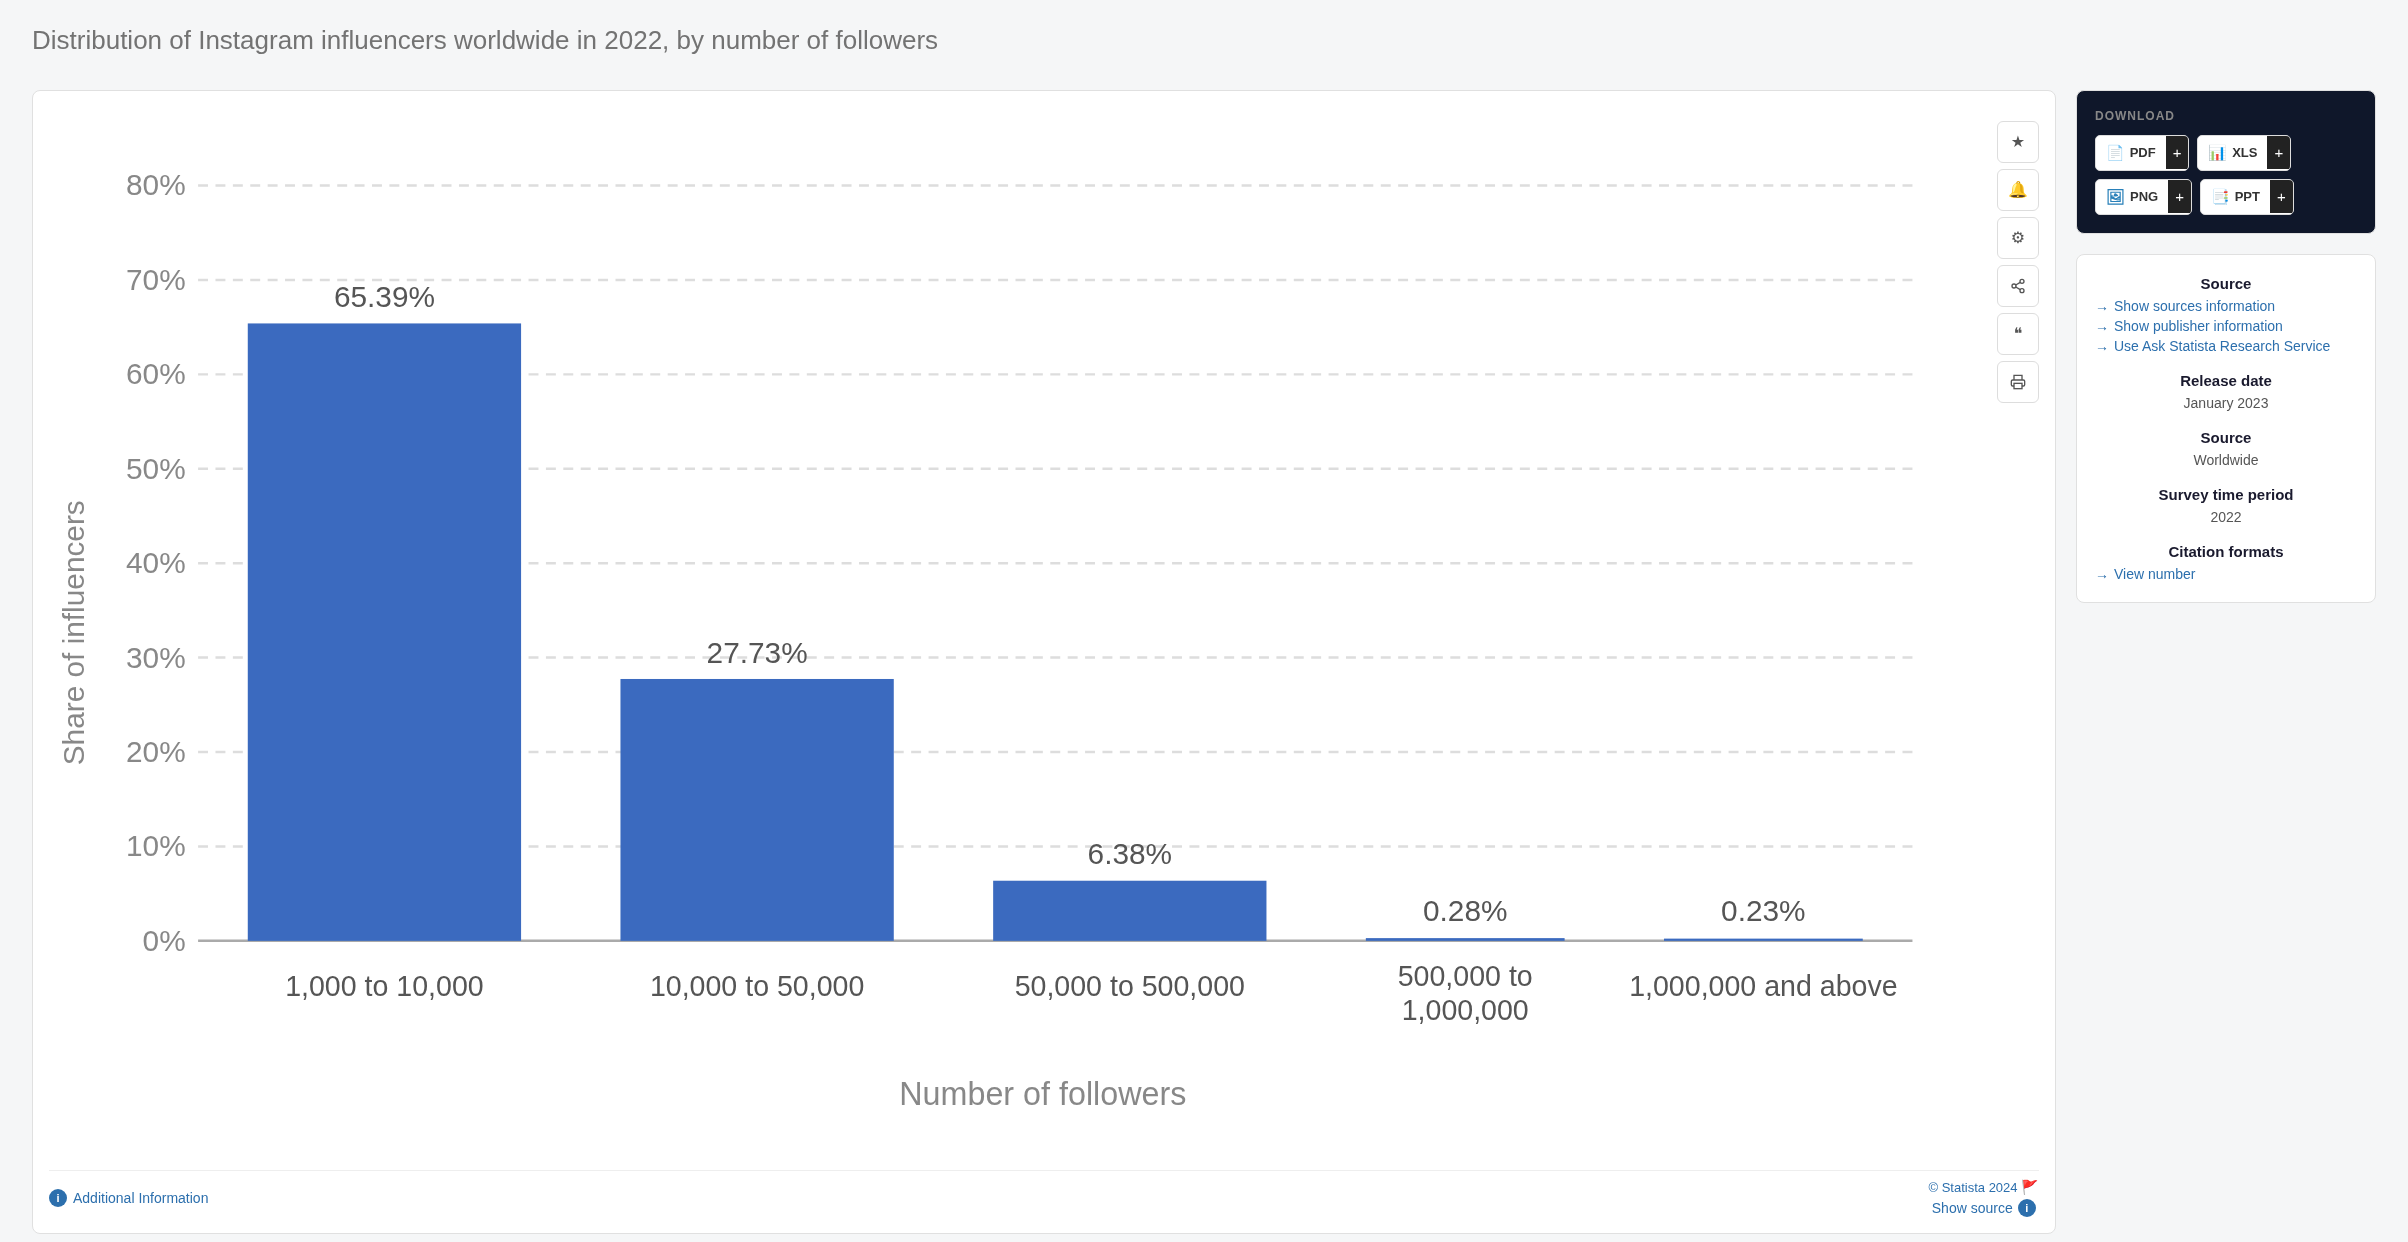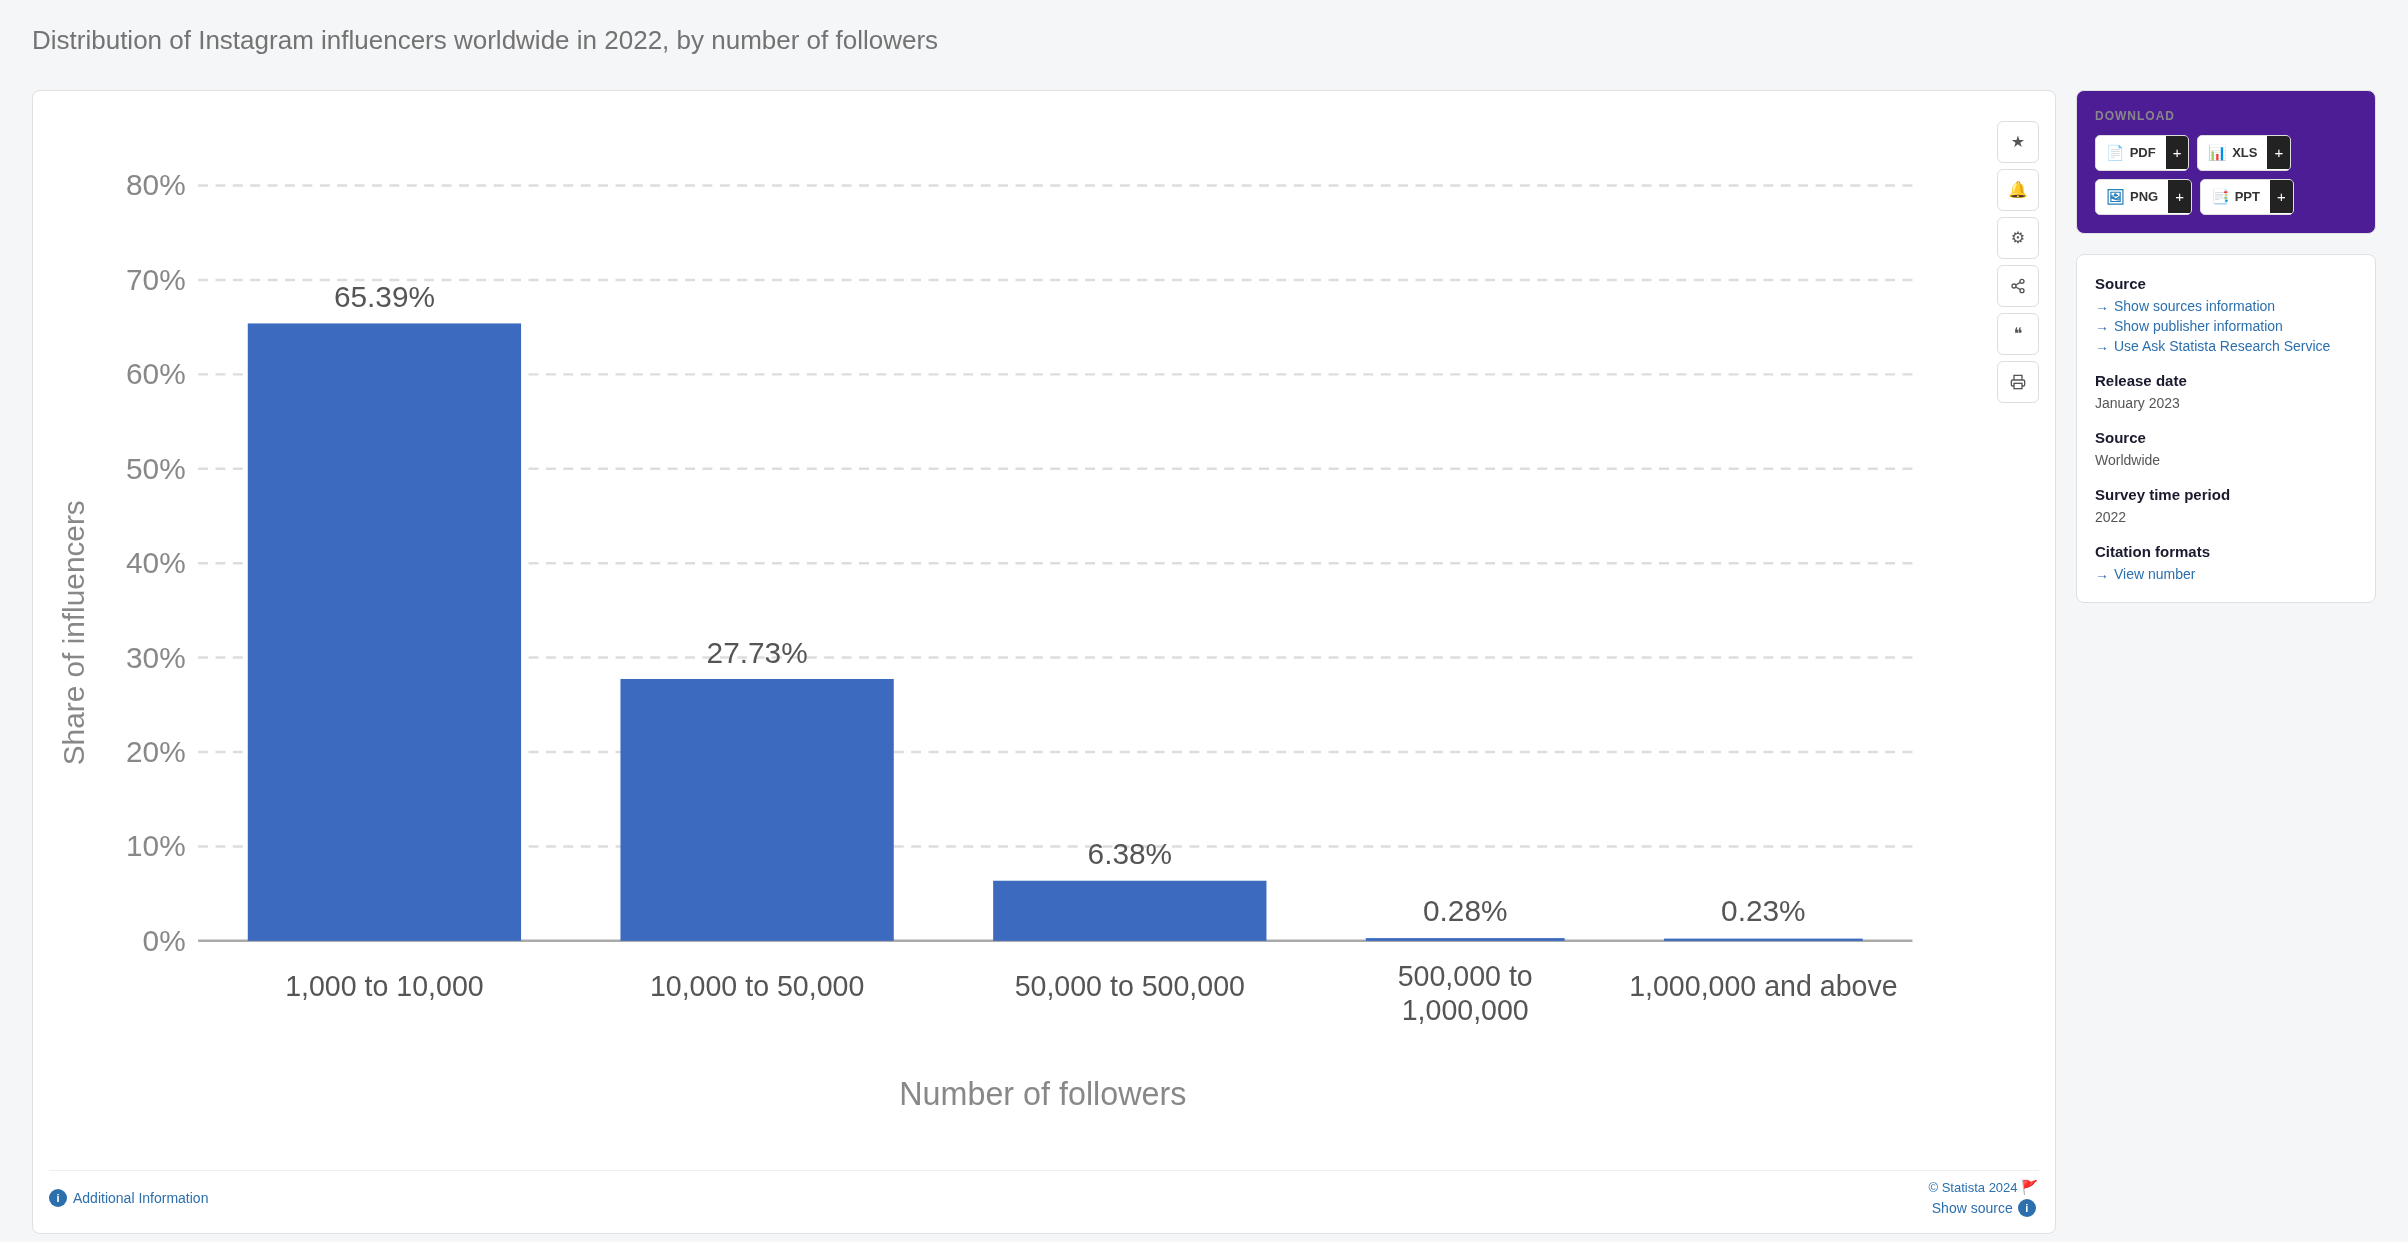--- a/index.html
+++ b/index.html
@@ -113,21 +113,21 @@
     }
     
     .right-panel {
       width: 300px;
       min-width: 280px;
       display: flex;
       flex-direction: column;
       gap: 0;
     }
     .download-section {
-      background: #4c1d95;
+      background: #0f172a;
       border-radius: 8px;
       border: 1px solid #e0e0e0;
       padding: 18px 18px 18px 18px;
       margin-bottom: 20px;
     }
     .download-title {
       font-size: 12px;
       font-weight: 600;
       letter-spacing: 1px;
       color: #888;
@@ -171,20 +171,21 @@
       font-size: 15px;
     }
     .info-section {
       background: #fff;
       border-radius: 8px;
       border: 1px solid #e0e0e0;
       padding: 20px 18px;
     }
     .info-block {
       margin-bottom: 18px;
+      text-align: center;
     }
     .info-block:last-child { margin-bottom: 0; }
     .info-label {
       font-size: 15px;
       font-weight: 700;
       color: #1a1a2e;
       margin-bottom: 6px;
     }
     .info-value {
       font-size: 14px;

